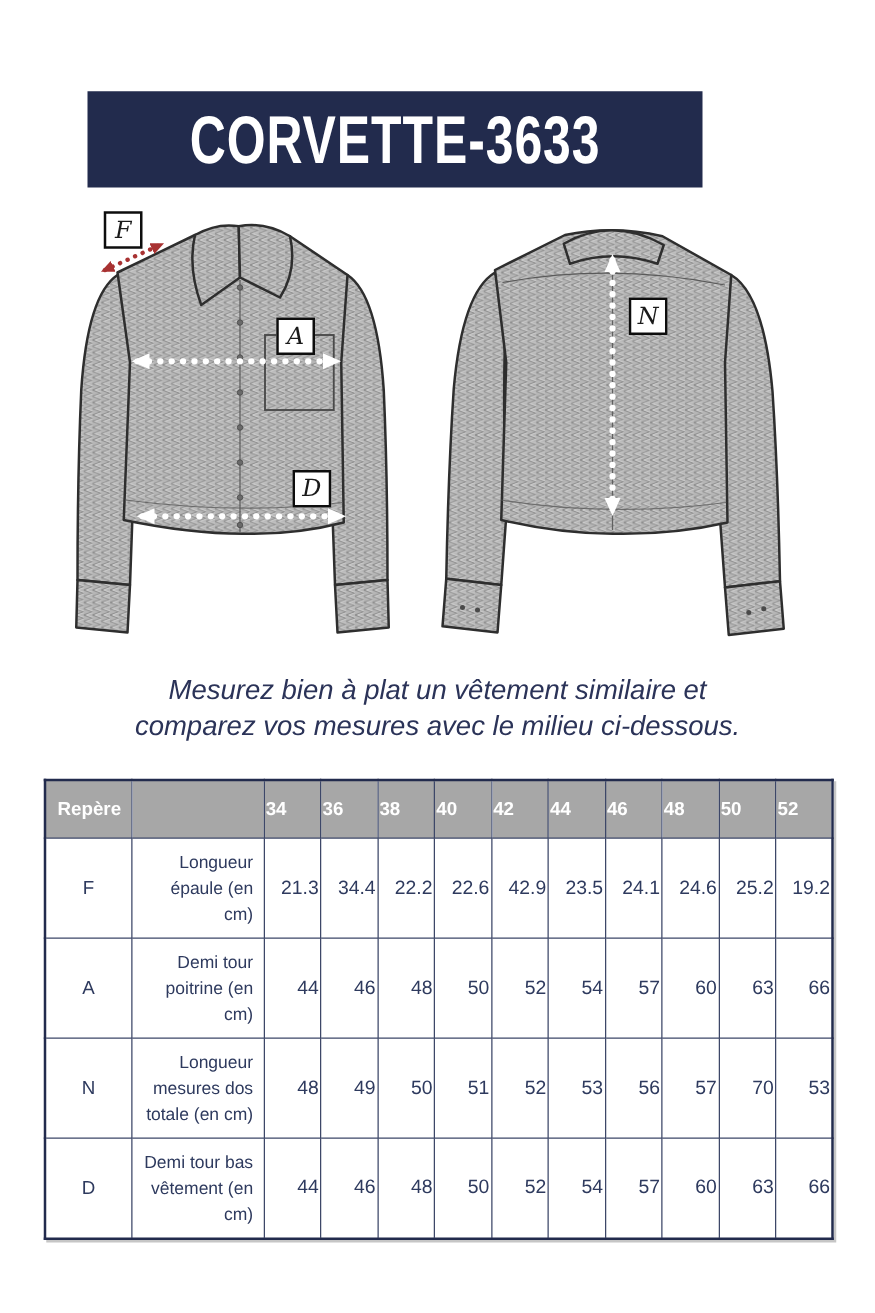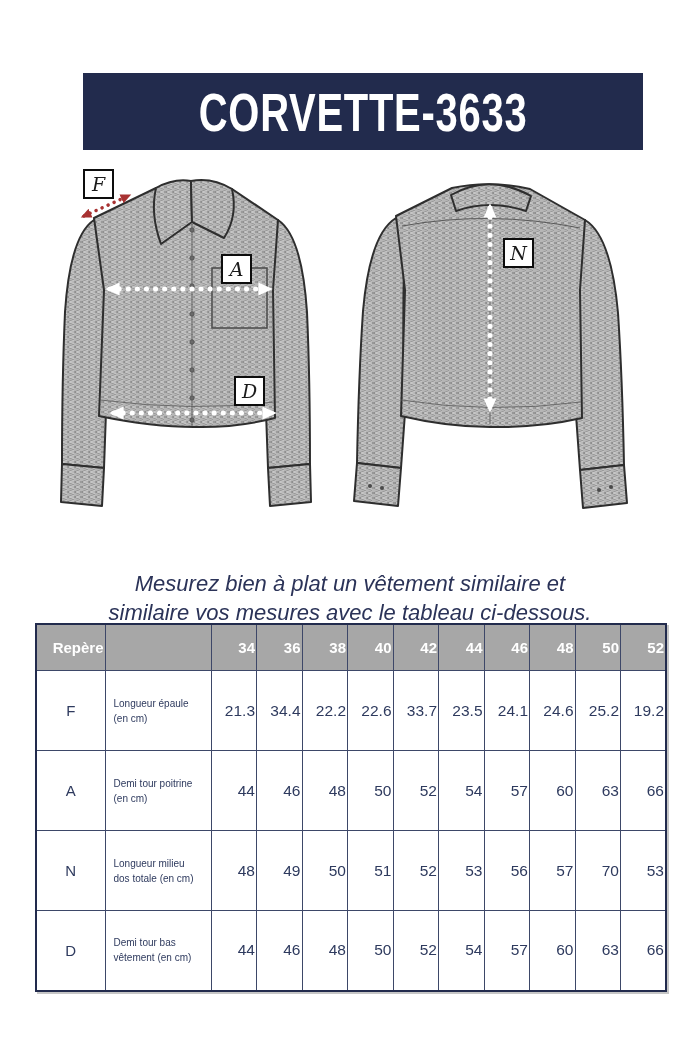--- a/index.html
+++ b/index.html
@@ -1,46 +1,46 @@
 <!DOCTYPE html>
 <html><head>
 <meta charset="utf-8">
 <style>
   html,body{margin:0;padding:0;background:#ffffff;}
   #page{position:relative;width:700px;height:1050px;background:#ffffff;overflow:hidden;
         font-family:"Liberation Sans",sans-serif;}
 
   
-  .banner{position:absolute;left:70px;top:73px;width:560px;height:77px;background:#222b4d;
-          display:flex;align-items:center;justify-content:center;margin-left:13px;}
+  .banner{position:absolute;left:70px;top:73px;width:492px;height:77px;background:#222b4d;
+          display:flex;align-items:center;justify-content:center;}
   .banner span{color:#ffffff;font-weight:700;font-size:54px;letter-spacing:1px;
                transform:scaleX(0.74);white-space:nowrap;}
 
   
   .illus{position:absolute;}
 
   
   .measure-tag{position:absolute;width:27px;height:26px;background:#ffffff;border:2px solid #0d0d0d;
                display:flex;align-items:center;justify-content:center;
                font-family:"DejaVu Serif",serif;font-style:italic;font-size:19px;color:#1a1a1a;z-index:5;}
 
   
   .instruction{position:absolute;left:0;top:537px;width:700px;text-align:center;
-               font-style:italic;font-size:22px;line-height:1.32;color:#2b3358;margin-top:32px;}
+               font-style:italic;font-size:22px;line-height:1.32;color:#2b3358;}
 
   
   .size-table{position:absolute;left:35px;top:623px;width:632px;border-collapse:collapse;
               table-layout:fixed;color:#2e3a5e;border:2px solid #222b4d;
               box-shadow:2px 2px 0 #c6c6c6;}
   .size-table th,.size-table td{border:1.5px solid #3d4768;overflow:hidden;}
-  .size-table thead th{background:#a7a7a7;color:#ffffff;font-size:15px;font-weight:700;height:43px;text-align:right;}
-  .size-table thead th.corner{text-align:right;padding-left:9px;}
+  .size-table thead th{background:#a7a7a7;color:#ffffff;font-size:15px;font-weight:700;height:43px;text-align:left;}
+  .size-table thead th.corner{text-align:left;padding-left:9px;}
   .size-table tbody tr{height:80px;}
   .size-table td.code{text-align:center;font-size:15px;}
-  .size-table td.desc{text-align:left;padding:6px 8px;font-size:10px;line-height:1.5;}
+  .size-table td.desc{text-align:right;padding:6px 8px;font-size:14px;line-height:1.5;}
   .size-table td.val{text-align:right;font-size:15.5px;}
 </style>
 </head>
 <body>
 
 <div id="page">
 
   <div class="banner">
     <span>CORVETTE-3633</span>
   </div>
@@ -125,21 +125,21 @@
   </div>
   <div class="measure-tag" style="left:234px;top:376px">
     <span>D</span>
   </div>
   <div class="measure-tag" style="left:503px;top:238px">
     <span>N</span>
   </div>
 
   <div class="instruction">
     <div>Mesurez bien à plat un vêtement similaire et</div>
-    <div>similaire vos mesures avec le tableau ci-dessous.</div>
+    <div>comparez vos mesures avec le milieu ci-dessous.</div>
   </div>
 
   <table class="size-table">
     <colgroup>
         <col style="width: 69px;">
         <col style="width: 106px;">
         <col>
         <col>
         <col>
         <col>
@@ -167,21 +167,21 @@
         </tr>
     </thead>
     <tbody>
         <tr>
           <td class="code">F</td>
           <td class="desc">Longueur épaule (en cm)</td>
           <td class="val">21.3</td>
           <td class="val">34.4</td>
           <td class="val">22.2</td>
           <td class="val">22.6</td>
-          <td class="val">33.7</td>
+          <td class="val">42.9</td>
           <td class="val">23.5</td>
           <td class="val">24.1</td>
           <td class="val">24.6</td>
           <td class="val">25.2</td>
           <td class="val">19.2</td>
         </tr>
         <tr>
           <td class="code">A</td>
           <td class="desc">Demi tour poitrine (en cm)</td>
           <td class="val">44</td>
@@ -190,21 +190,21 @@
           <td class="val">50</td>
           <td class="val">52</td>
           <td class="val">54</td>
           <td class="val">57</td>
           <td class="val">60</td>
           <td class="val">63</td>
           <td class="val">66</td>
         </tr>
         <tr>
           <td class="code">N</td>
-          <td class="desc">Longueur milieu dos totale (en cm)</td>
+          <td class="desc">Longueur mesures dos totale (en cm)</td>
           <td class="val">48</td>
           <td class="val">49</td>
           <td class="val">50</td>
           <td class="val">51</td>
           <td class="val">52</td>
           <td class="val">53</td>
           <td class="val">56</td>
           <td class="val">57</td>
           <td class="val">70</td>
           <td class="val">53</td>

